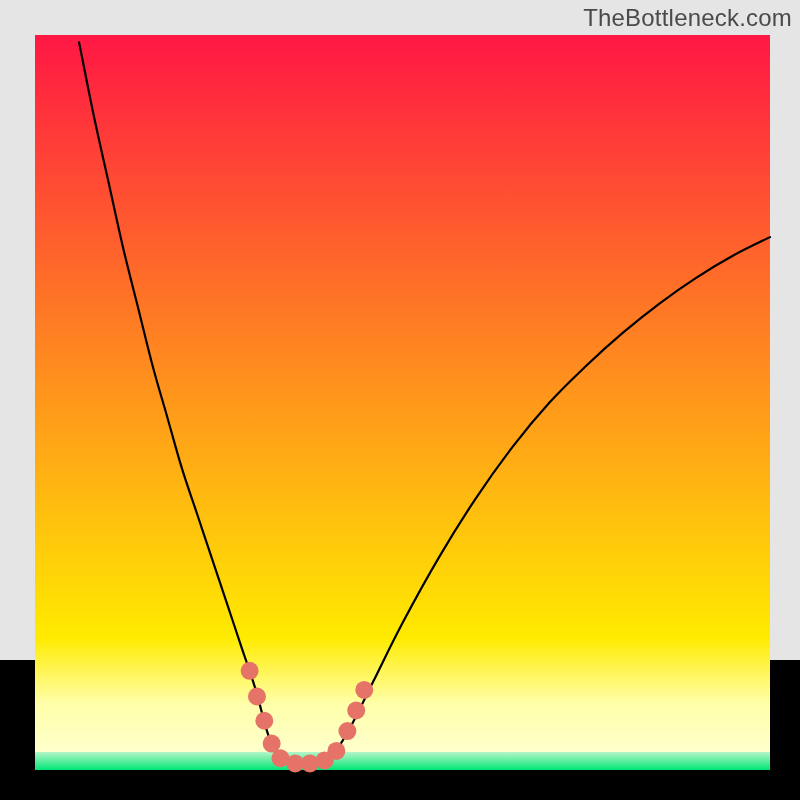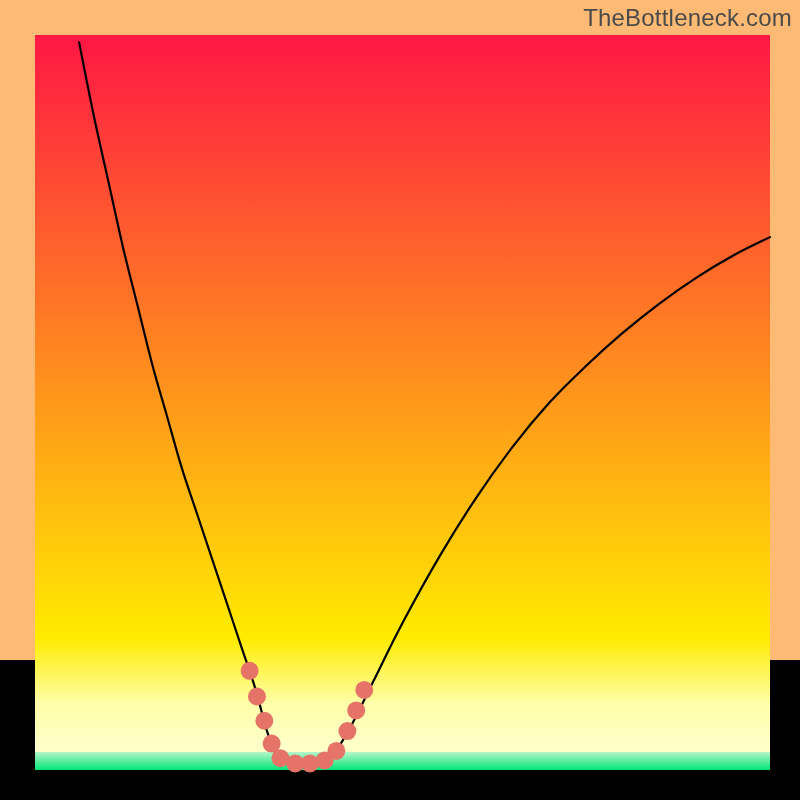--- a/index.html
+++ b/index.html
@@ -7,21 +7,21 @@
     padding: 0;
     width: 800px;
     height: 800px;
     background: #000;
     overflow: hidden;
   }
   .frame {
     position: relative;
     width: 800px;
     height: 660px;
-    background: #fdba74;
+    background: #e5e5e5;
   }
   .watermark {
     position: absolute;
     top: 4px;
     right: 8px;
     color: #4a4a4a;
     font-family: Arial, Helvetica, sans-serif;
     font-size: 24px;
     font-weight: 500;
     letter-spacing: 0.2px;

